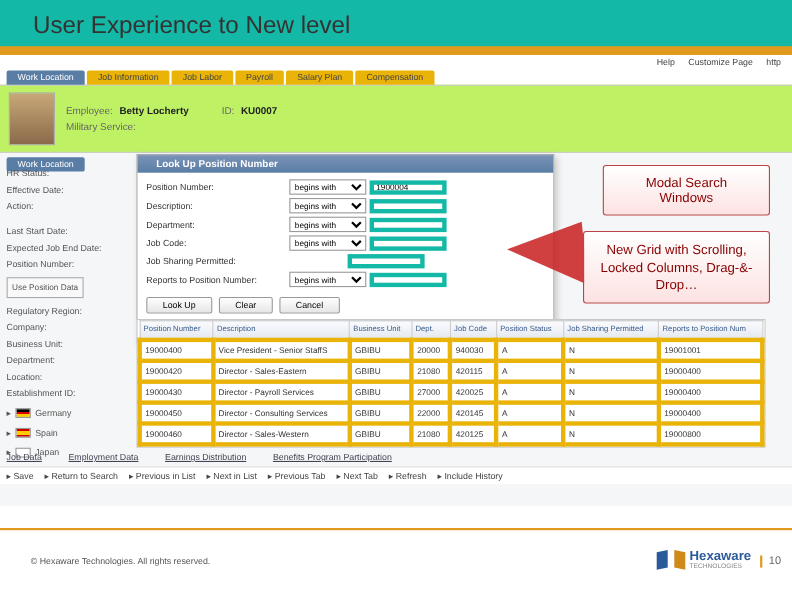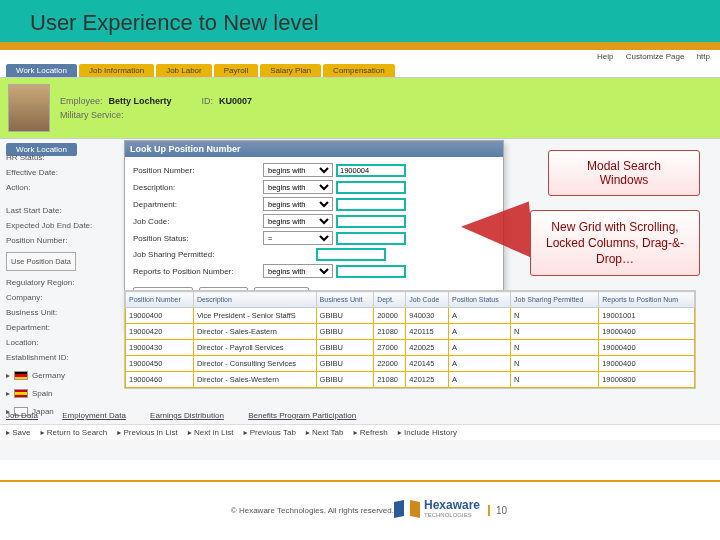--- a/index.html
+++ b/index.html
@@ -19,45 +19,45 @@
   .section-tab { background: #5a7da5; color: #fff; font-size: 8px; display: inline-block; padding: 2px 10px; margin: 4px 0 0 6px; border-radius: 2px; }
   .left-col { position: absolute; left: 6px; top: 100px; width: 112px; color: #555; font-size: 8px; line-height: 15px; }
   .left-col .btn-small { background: #f9f9f9; border: 1px solid #aaa; padding: 1px 4px; font-size: 7.5px; margin: 4px 0; display: inline-block; }
   .flag-row { display: flex; align-items: center; gap: 4px; margin-top: 3px; }
   .flag { width: 14px; height: 9px; border: 1px solid #999; display: inline-block; }
   .flag.de { background: linear-gradient(180deg,#000 33%,#d00 33% 66%,#fc0 66%); }
   .flag.es { background: linear-gradient(180deg,#c00 25%,#fc0 25% 75%,#c00 75%); }
   .flag.jp { background: #fff; }
   
   .modal { position: absolute; left: 124px; top: 90px; width: 380px; background: #fff; border: 1px solid #aaa; box-shadow: 2px 3px 6px rgba(0,0,0,0.2); }
-  .modal-title { background: linear-gradient(180deg,#7a93b6 0%,#5a7da5 100%); color: #fff; padding: 3px 5px; font-size: 9px; font-weight: bold; }
+  .modal-title { background: linear-gradient(180deg,#7a93b6 0%,#5a7da5 100%); color: #fff; padding: 3px 17px; font-size: 9px; font-weight: bold; }
   .modal-body { padding: 6px 8px 4px; }
   .form-row { display: flex; align-items: center; margin-bottom: 3px; }
   .form-row label { width: 110px; font-size: 8px; color: #333; }
   .form-row select { font-size: 7.5px; width: 70px; height: 14px; border: 1px solid #999; background: #fff; margin-left: 20px; }
-  .form-row input { font-size: 7.5px; height: 13px; width: 70px; border: 2px solid #14b8a6; margin-left: 3px; padding: 0 2px; }
+  .form-row input { font-size: 7.5px; height: 13px; width: 70px; border: 4px solid #14b8a6; margin-left: 3px; padding: 0 2px; }
   .btn-row { padding: 6px 0 8px; }
   .btn-row button { font-size: 8px; background: linear-gradient(180deg,#fefefe,#e6e6e6); border: 1px solid #999; border-radius: 2px; padding: 2px 14px; margin-right: 6px; cursor: pointer; }
   .results-hdr { background: #eef1f6; border-top: 1px solid #ccc; border-bottom: 1px solid #ccc; padding: 2px 6px; font-size: 8px; color: #3a5b8a; font-weight: bold; }
   
   .callout { position: absolute; background: linear-gradient(180deg,#fff 0%,#fde2e2 100%); border: 1px solid #b44; color: #800; font-size: 12px; padding: 8px 12px; border-radius: 3px; text-align: center; }
   .callout.c1 { right: 20px; top: 100px; width: 152px; }
   .callout.c2 { right: 20px; top: 160px; width: 170px; line-height: 16px; }
   .triangle { position: absolute; width: 0; height: 0; border-top: 18px solid transparent; border-bottom: 40px solid transparent; border-right: 70px solid rgba(200,30,30,0.85); right: 188px; top: 155px; transform: rotate(-6deg); }
   
   .grid { position: absolute; left: 124px; top: 240px; width: 572px; border: 1px solid #c8c8c8; background: #fff; font-size: 7.5px; }
   .grid table { border-collapse: collapse; width: 100%; }
   .grid th { background: linear-gradient(180deg,#fafbfd,#e4e9f1); color: #3a5b8a; font-weight: normal; padding: 4px 3px; border: 1px solid #ccc; text-align: left; font-size: 7px; }
-  .grid td { padding: 3px 3px; border: 1px solid #eab308; color: #333; }
+  .grid td { padding: 3px 3px; border: 4px solid #eab308; color: #333; }
   .bottom-links { padding: 4px 6px; font-size: 8px; color: #555; }
   .bottom-links span { margin-right: 22px; text-decoration: underline; color: #445; }
   .toolbar { padding: 3px 6px; font-size: 8px; background: #fff; border-top: 1px solid #ddd; }
   .toolbar span { margin-right: 10px; color: #444; }
   
-  .footer { position: absolute; bottom: 0; left: 0; right: 0; height: 60px; background: #fff; display: flex; align-items: center; justify-content: center; padding: 0 10px 0 28px; }
+  .footer { position: absolute; bottom: 0; left: 0; right: 0; height: 60px; background: #fff; display: flex; align-items: center; justify-content: space-between; padding: 0 10px 0 28px; }
   .footer-line { position: absolute; top: 0; left: 0; right: 0; height: 2px; background: #e09a1e; }
   .footer-text { font-size: 8px; color: #555; }
   .logo { display: flex; align-items: center; gap: 4px; }
   .logo-mark { width: 26px; height: 26px; position: relative; }
   .logo-mark::before { content:''; position:absolute; left:0; top:4px; width:10px; height:16px; background:#2a5a9a; transform: skewY(-12deg); }
   .logo-mark::after { content:''; position:absolute; right:0; top:4px; width:10px; height:16px; background:#d08a1a; transform: skewY(12deg); }
   .logo-text { display:flex; flex-direction:column; line-height:10px; }
   .logo-text span:first-child { color:#2a5a9a; font-weight:bold; font-size:12px; }
   .logo-text span:last-child { color:#888; font-size:6px; }
   .page-num { font-size: 10px; color: #666; border-left: 2px solid #e09a1e; padding-left: 6px; margin-left: 8px; }
@@ -133,25 +133,20 @@
           <label>Department:</label>
           <select><option>begins with</option></select>
           <input value="" style="">
         </div>
         <div class="form-row">
           <label>Job Code:</label>
           <select><option>begins with</option></select>
           <input value="" style="">
         </div>
         <div class="form-row">
-          <label>Position Status:</label>
-          <select><option>=</option></select>
-          <input value="" style="">
-        </div>
-        <div class="form-row">
           <label>Job Sharing Permitted:</label>
           <span style="width:70px"></span>
           <input value="" style="">
         </div>
         <div class="form-row">
           <label>Reports to Position Number:</label>
           <select><option>begins with</option></select>
           <input value="" style="">
         </div>
         <div class="btn-row"><button>Look Up</button><button>Clear</button><button>Cancel</button></div>

